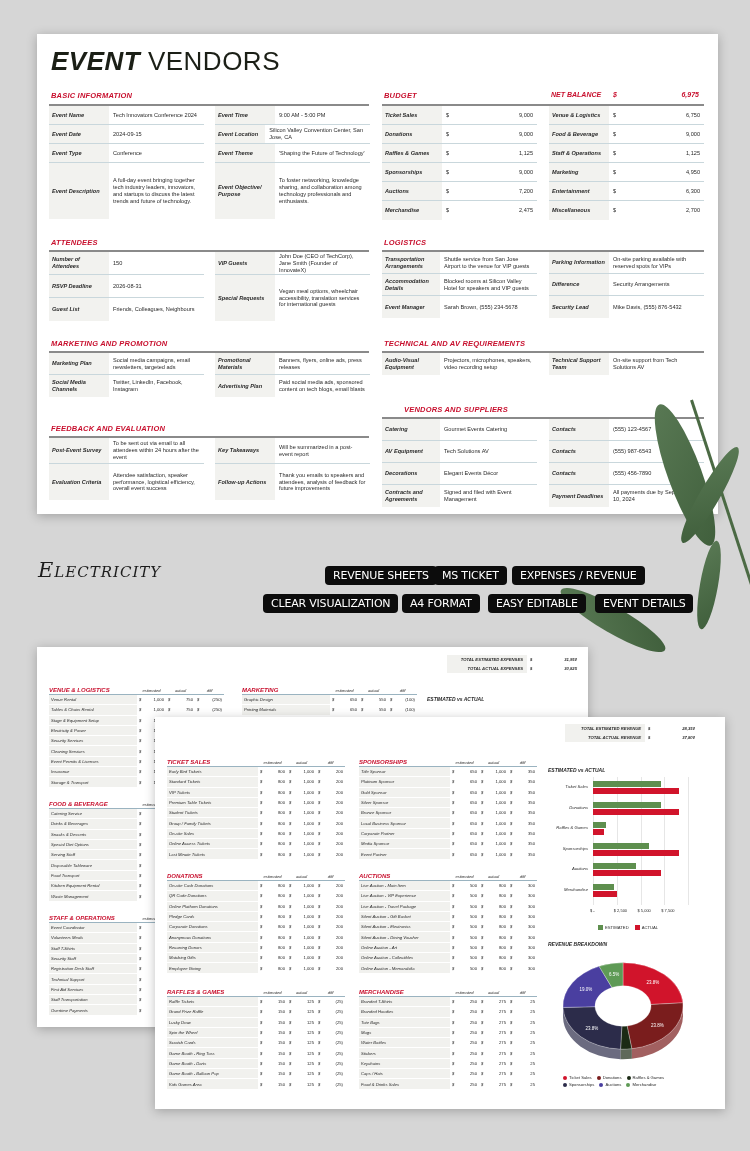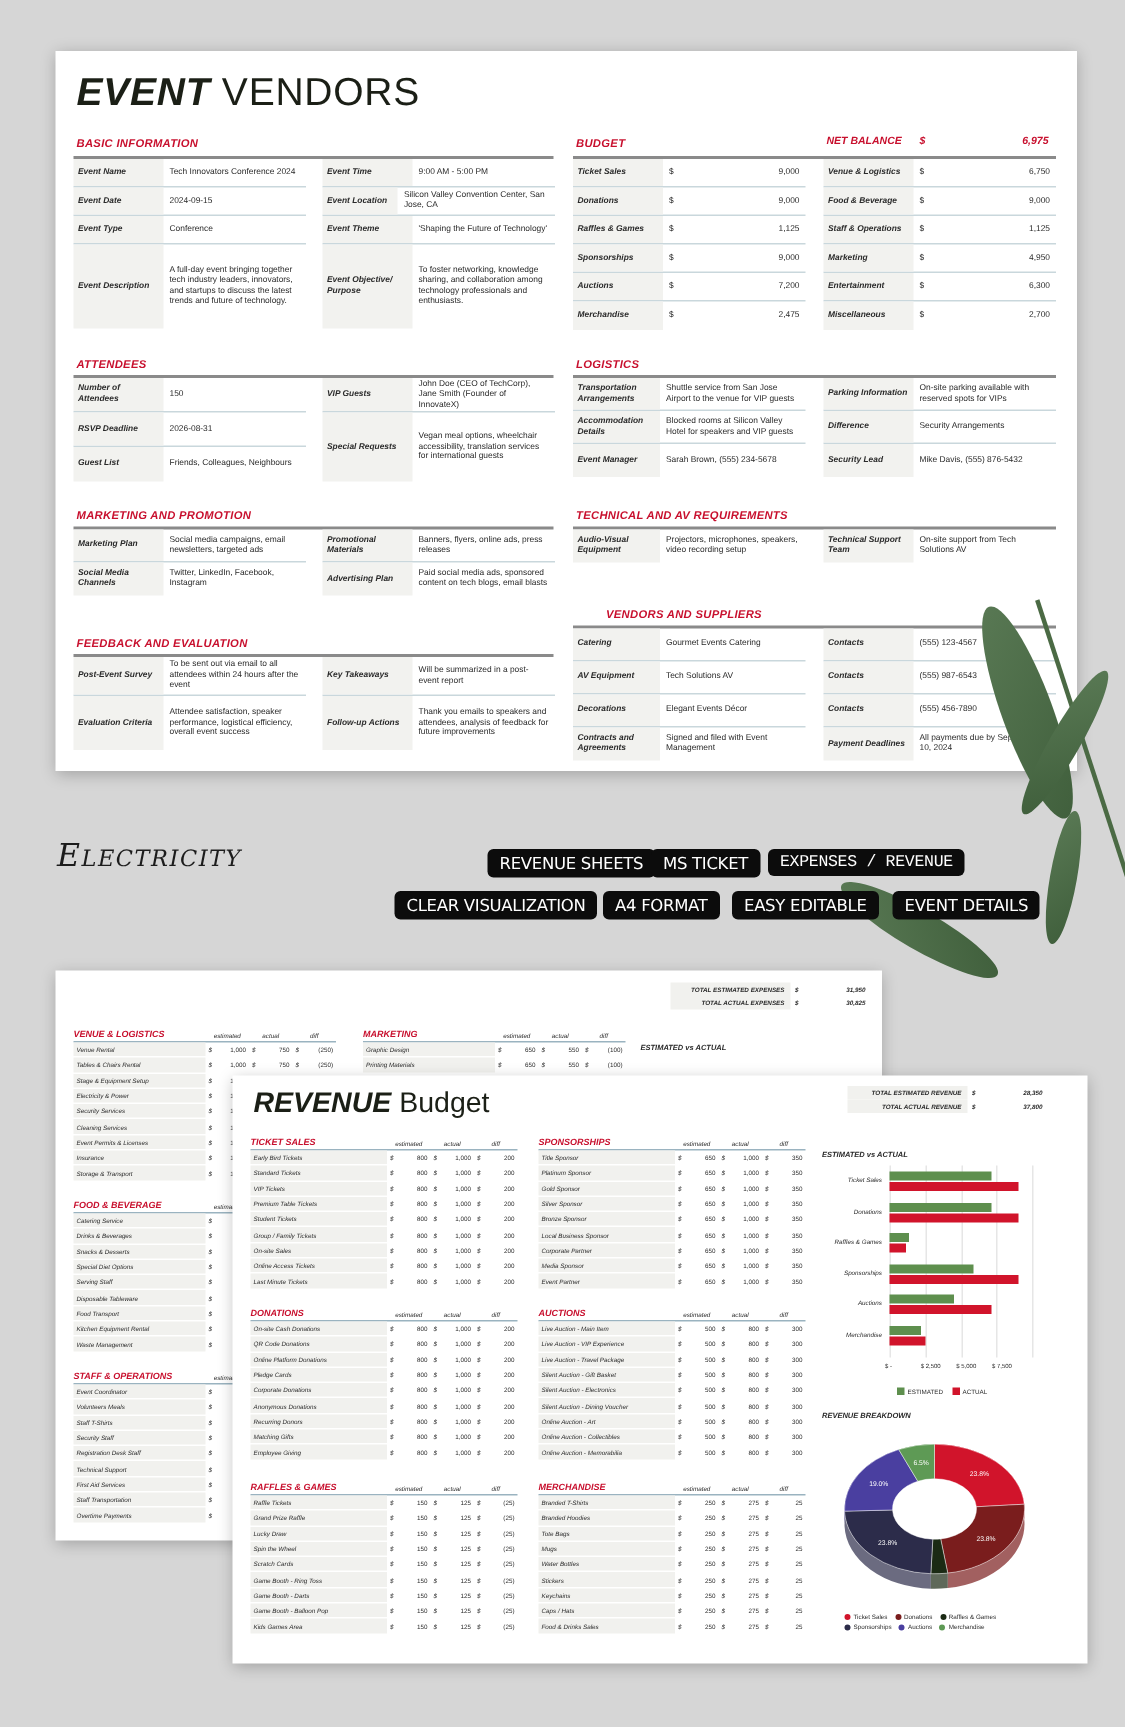--- a/index.html
+++ b/index.html
@@ -329,21 +329,21 @@
 <div class="leaf" style="left:668px;top:400px;width:34px;height:150px;transform:rotate(-20deg);"></div>
 <div class="leaf" style="left:700px;top:440px;width:20px;height:110px;transform:rotate(30deg);"></div>
 <div class="leaf" style="left:600px;top:560px;width:26px;height:120px;transform:rotate(-60deg);"></div>
 <div class="leaf" style="left:700px;top:540px;width:18px;height:90px;transform:rotate(10deg);"></div>
 
 <div class="brand">
   <div class="l1">Electricity</div>
 </div>
 <div class="tag" style="left:325px;top:566px;">REVENUE SHEETS</div>
 <div class="tag" style="left:434px;top:566px;">MS TICKET</div>
-<div class="tag" style="left:512px;top:566px;font-family:Liberation Mono, monospace;">EXPENSES / REVENUE</div>
+<div class="tag" style="left:512px;top:566px;">EXPENSES / REVENUE</div>
 <div class="tag" style="left:263px;top:594px;">CLEAR VISUALIZATION</div>
 <div class="tag" style="left:402px;top:594px;">A4 FORMAT</div>
 <div class="tag" style="left:488px;top:594px;">EASY EDITABLE</div>
 <div class="tag" style="left:595px;top:594px;">EVENT DETAILS</div>
 
 <div class="sheet" id="exp">
   <div class="tot" style="left:410px;top:8px;">
     <div class="tl">
         <span class="k">TOTAL ESTIMATED EXPENSES</span>
         <span class="d">$</span>
@@ -673,21 +673,20 @@
           <i>$</i>
           <span>200</span>
         </span>
         <span class="c"></span>
         <span class="c"></span>
       </div>
   </div>
 </div>
 
 <div class="sheet" id="rev">
-  <div class="mid-title" style="left:14px;top:8px;"><b>REVENUE</b><span> Budget</span></div>
   <div class="tot" style="left:410px;top:7px;">
     <div class="tl">
         <span class="k">TOTAL ESTIMATED REVENUE</span>
         <span class="d">$</span>
         <span class="v">28,350</span>
       </div>
     <div class="tl">
         <span class="k">TOTAL ACTUAL REVENUE</span>
         <span class="d">$</span>
         <span class="v">37,800</span>

